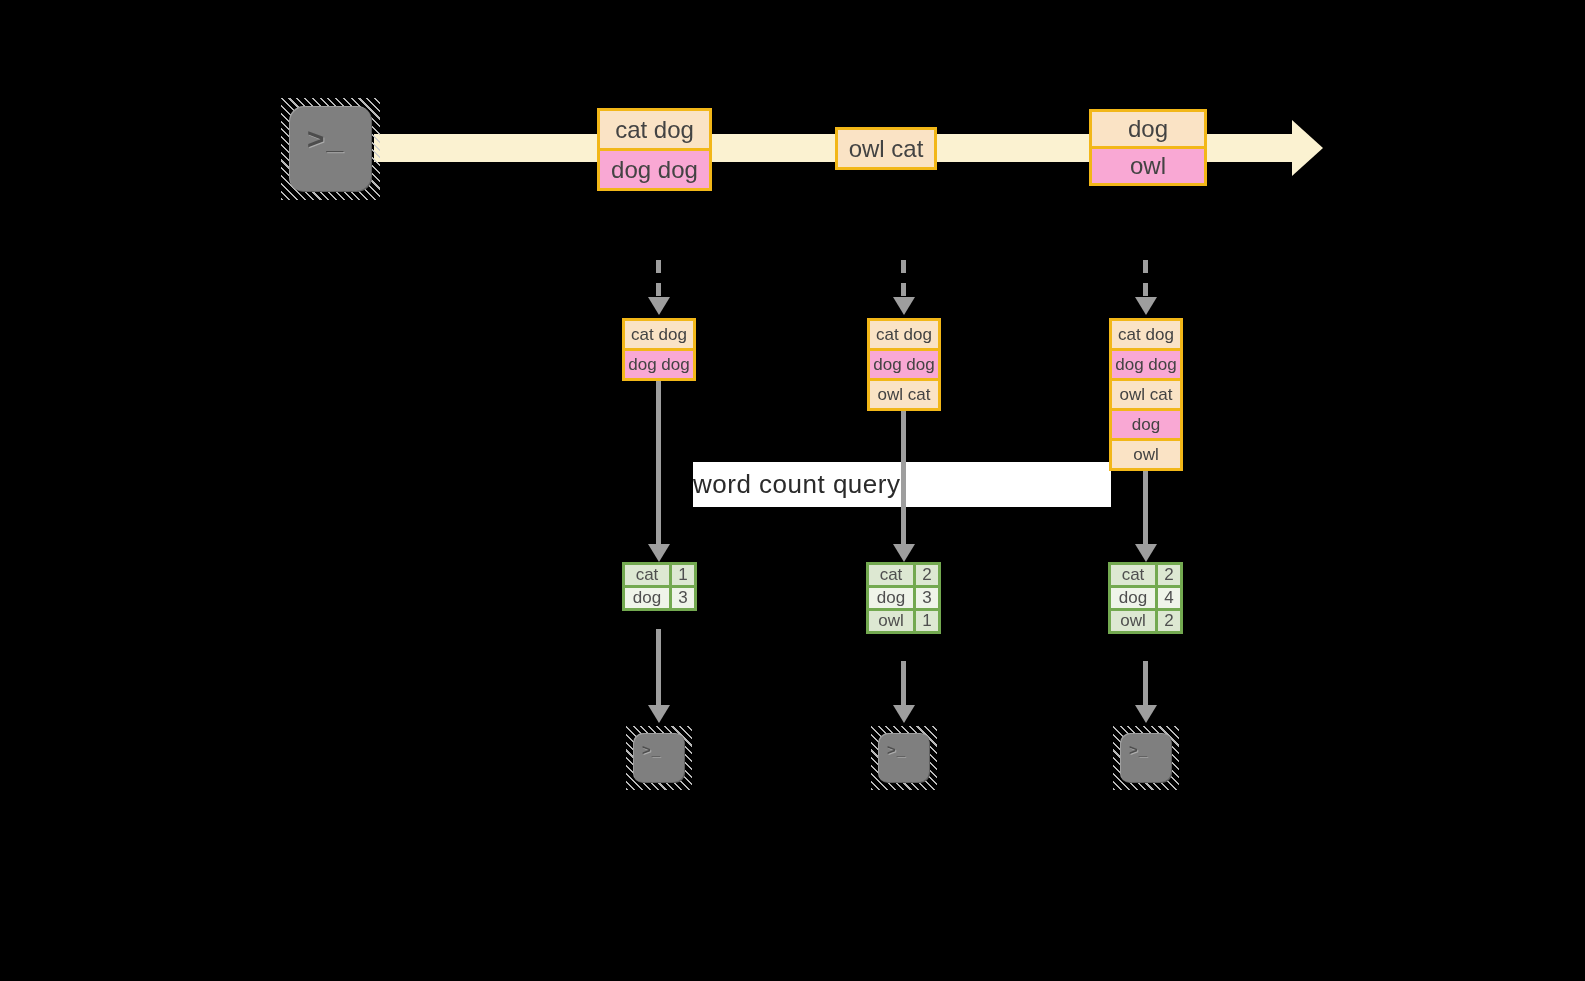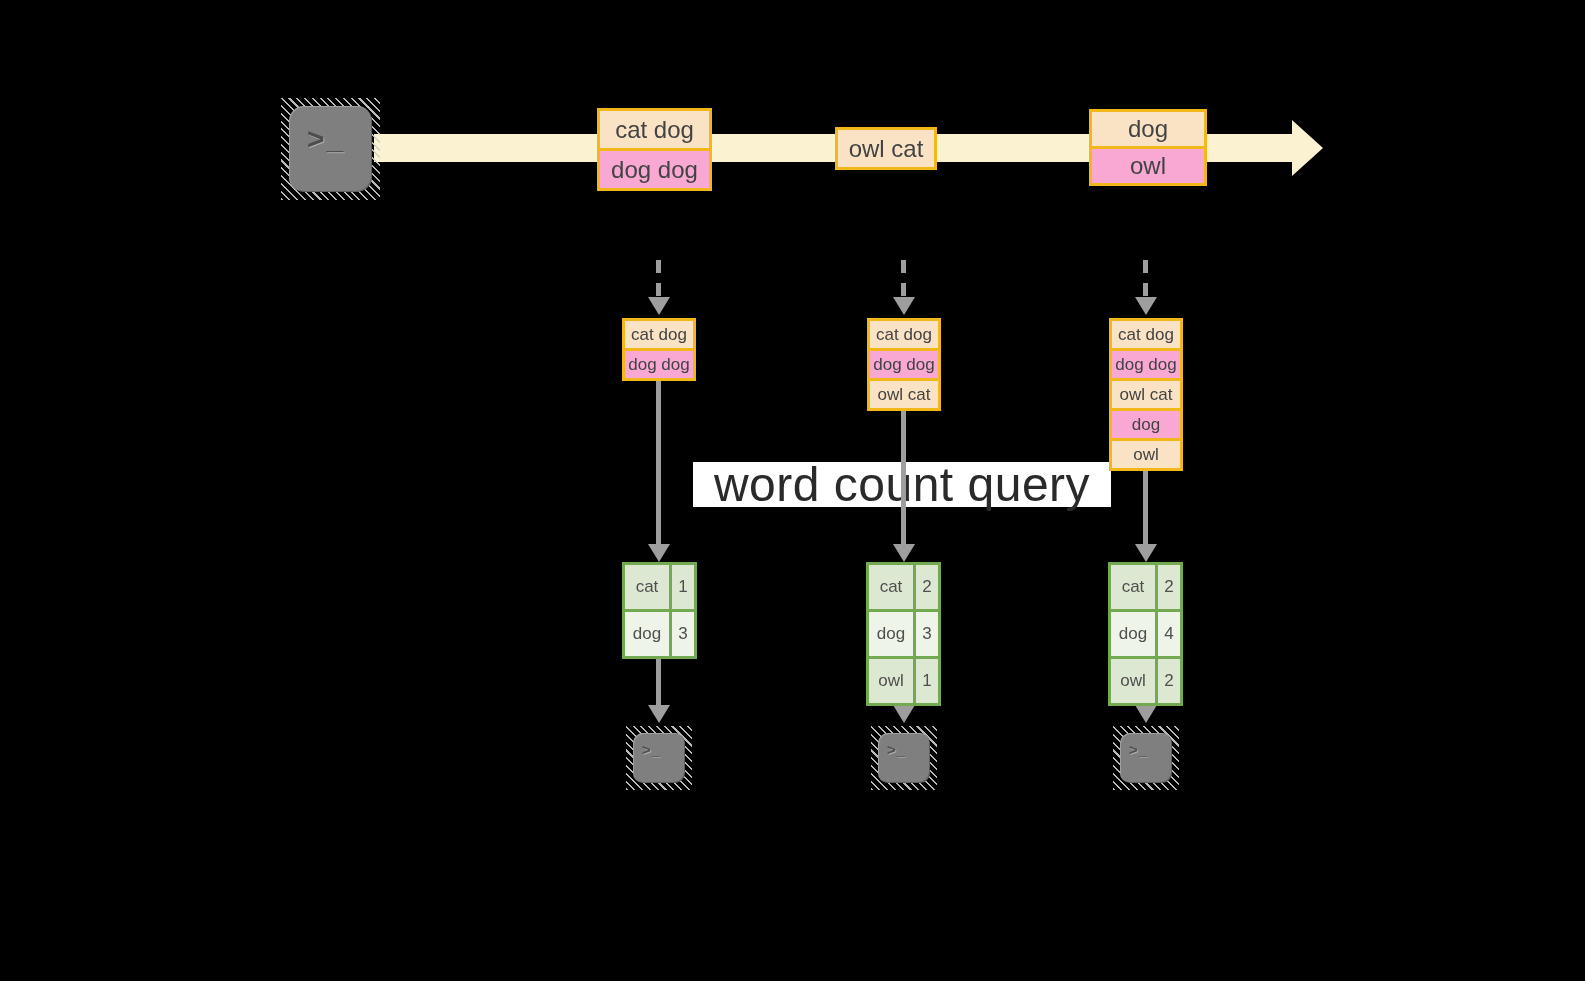--- a/index.html
+++ b/index.html
@@ -48,42 +48,42 @@
   .fill-cream{background:#f9a8d4;}
   .stream-box .row{height:37px;font-size:24px;}
   .stream-box3 .row{height:34px;font-size:24px;}
   .buffer .row{height:27px;font-size:17px;}
 
   
   .gtable{
     background:#73a950;padding:3px;display:grid;grid-template-columns:44px 22px;gap:3px;z-index:3;
   }
   .gtable .cell{
-    height:44px;display:flex;align-items:center;justify-content:center;
+    height:20px;display:flex;align-items:center;justify-content:center;
     color:#4f4f4f;font-size:17px;
   }
   .gfill-dark{background:#dde8d2;}
   .gfill-light{background:#eff4e9;}
 
   
   .vline{width:5px;background:#9e9e9e;z-index:2;}
   .vdash{
     width:5px;z-index:2;
     background:repeating-linear-gradient(to bottom,#9e9e9e 0 13px,transparent 13px 23px);
   }
   .head-down{
     width:0;height:0;z-index:2;
     border-left:11px solid transparent;border-right:11px solid transparent;
     border-top:18px solid #9e9e9e;
   }
 
   
   .banner{
-    background:#ffffff;z-index:1;display:flex;align-items:center;justify-content:center;
-    color:#2a2a2a;font-size:48px;font-weight:300;letter-spacing:.5px;
+    background:#ffffff;z-index:1;display:flex;align-items:center;justify-content:flex-start;
+    color:#2a2a2a;font-size:26px;font-weight:300;letter-spacing:.5px;
   }
 </style>
 </head>
 <body>
 
 <div id="canvas">
 
   <div class="abs terminal terminal-big" style="left:281px;top:98px;width:99px;height:102px;">
     <div class="terminal-inner">
       <span class="terminal-glyph">&gt;_</span>

